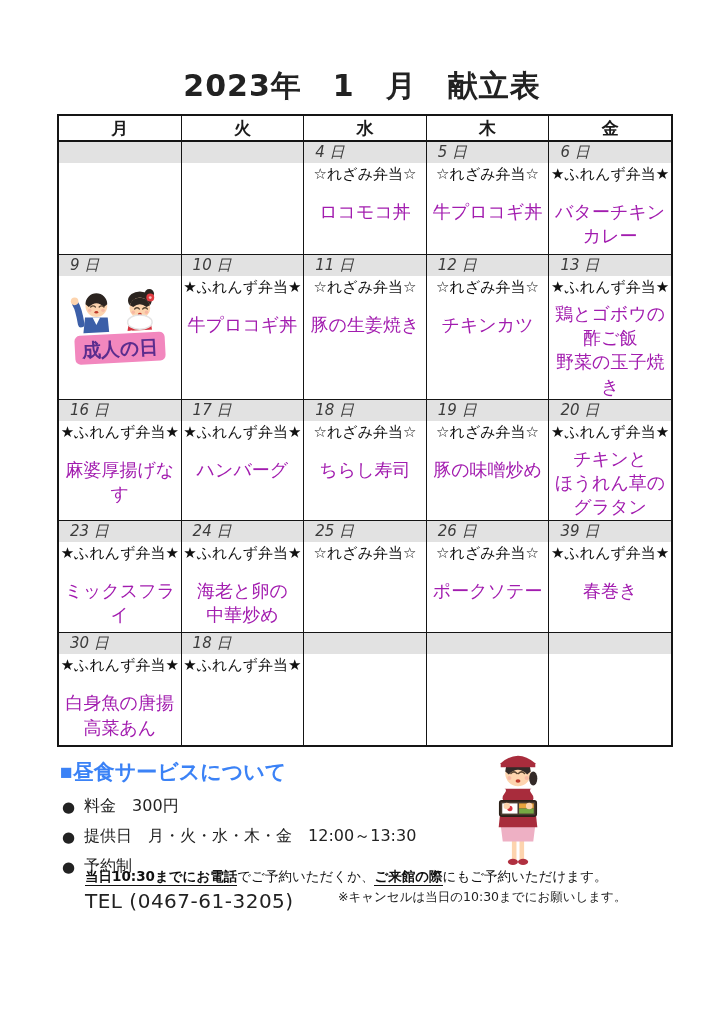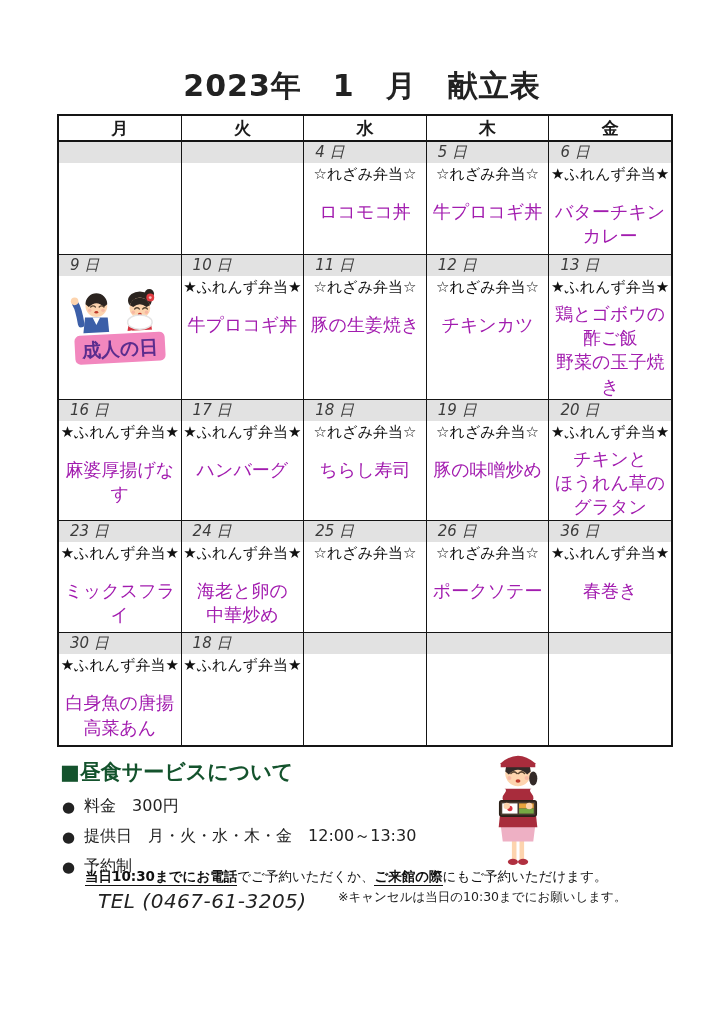--- a/index.html
+++ b/index.html
@@ -40,28 +40,28 @@
     white-space:nowrap; color:#111;
   }
   .cell-menu {
     margin-top:16px; text-align:center; font-size:18px; line-height:1.35;
     font-weight:500; color:#a21caf;
   }
   .cell-menu.tight { margin-top:5px; }
   .holiday-art { display:block; margin:3px auto 0 auto; }
   
   .info-heading {
-    position:absolute; left:60px; top:758px; font-size:21px; font-weight:700; color:#14532d;
+    position:absolute; left:60px; top:758px; font-size:21px; font-weight:700; color:#3b82f6;font-family:Liberation Serif, serif;
   }
   .info-items { position:absolute; left:62px; top:796px; }
   .info-item { font-size:16px; font-weight:500; margin-bottom:9px; color:#222; display:flex; align-items:center; }
   .info-item .bullet { font-size:15px; margin-right:9px; }
   .reservation-line { position:absolute; left:85px; top:868px; font-size:13.5px; color:#111; white-space:nowrap; }
   .reservation-line .u { font-weight:700; border-bottom:1.8px solid #111; padding-bottom:1px; }
-  .tel-line { position:absolute; left:98px; top:889px; font-size:20px; color:#222; letter-spacing:0.5px;font-style:italic; }
+  .tel-line { position:absolute; left:85px; top:889px; font-size:20px; color:#222; letter-spacing:0.5px; }
   .notes { position:absolute; left:338px; top:889px; font-size:12.5px; line-height:1.35; color:#222; }
   svg text { font-family:"DejaVu Sans","Liberation Sans",sans-serif; }
 </style>
 </head>
 <body>
 
 <div class="page">
 
   <h1 class="page-title">2023年　1　月　献立表</h1>
 
@@ -233,21 +233,21 @@
             <div class="cell-label">☆れざみ弁当☆</div>
           </div>
           <div class="cell">
             <div class="date-strip">26 日</div>
             <div class="cell-label">☆れざみ弁当☆</div>
             <div class="cell-menu">
               <div class="">ポークソテー</div>
             </div>
           </div>
           <div class="cell">
-            <div class="date-strip">36 日</div>
+            <div class="date-strip">39 日</div>
             <div class="cell-label">★ふれんず弁当★</div>
             <div class="cell-menu">
               <div class="">春巻き</div>
             </div>
           </div>
         </div>
         <div class="week-row">
           <div class="cell">
             <div class="date-strip">30 日</div>
             <div class="cell-label">★ふれんず弁当★</div>

